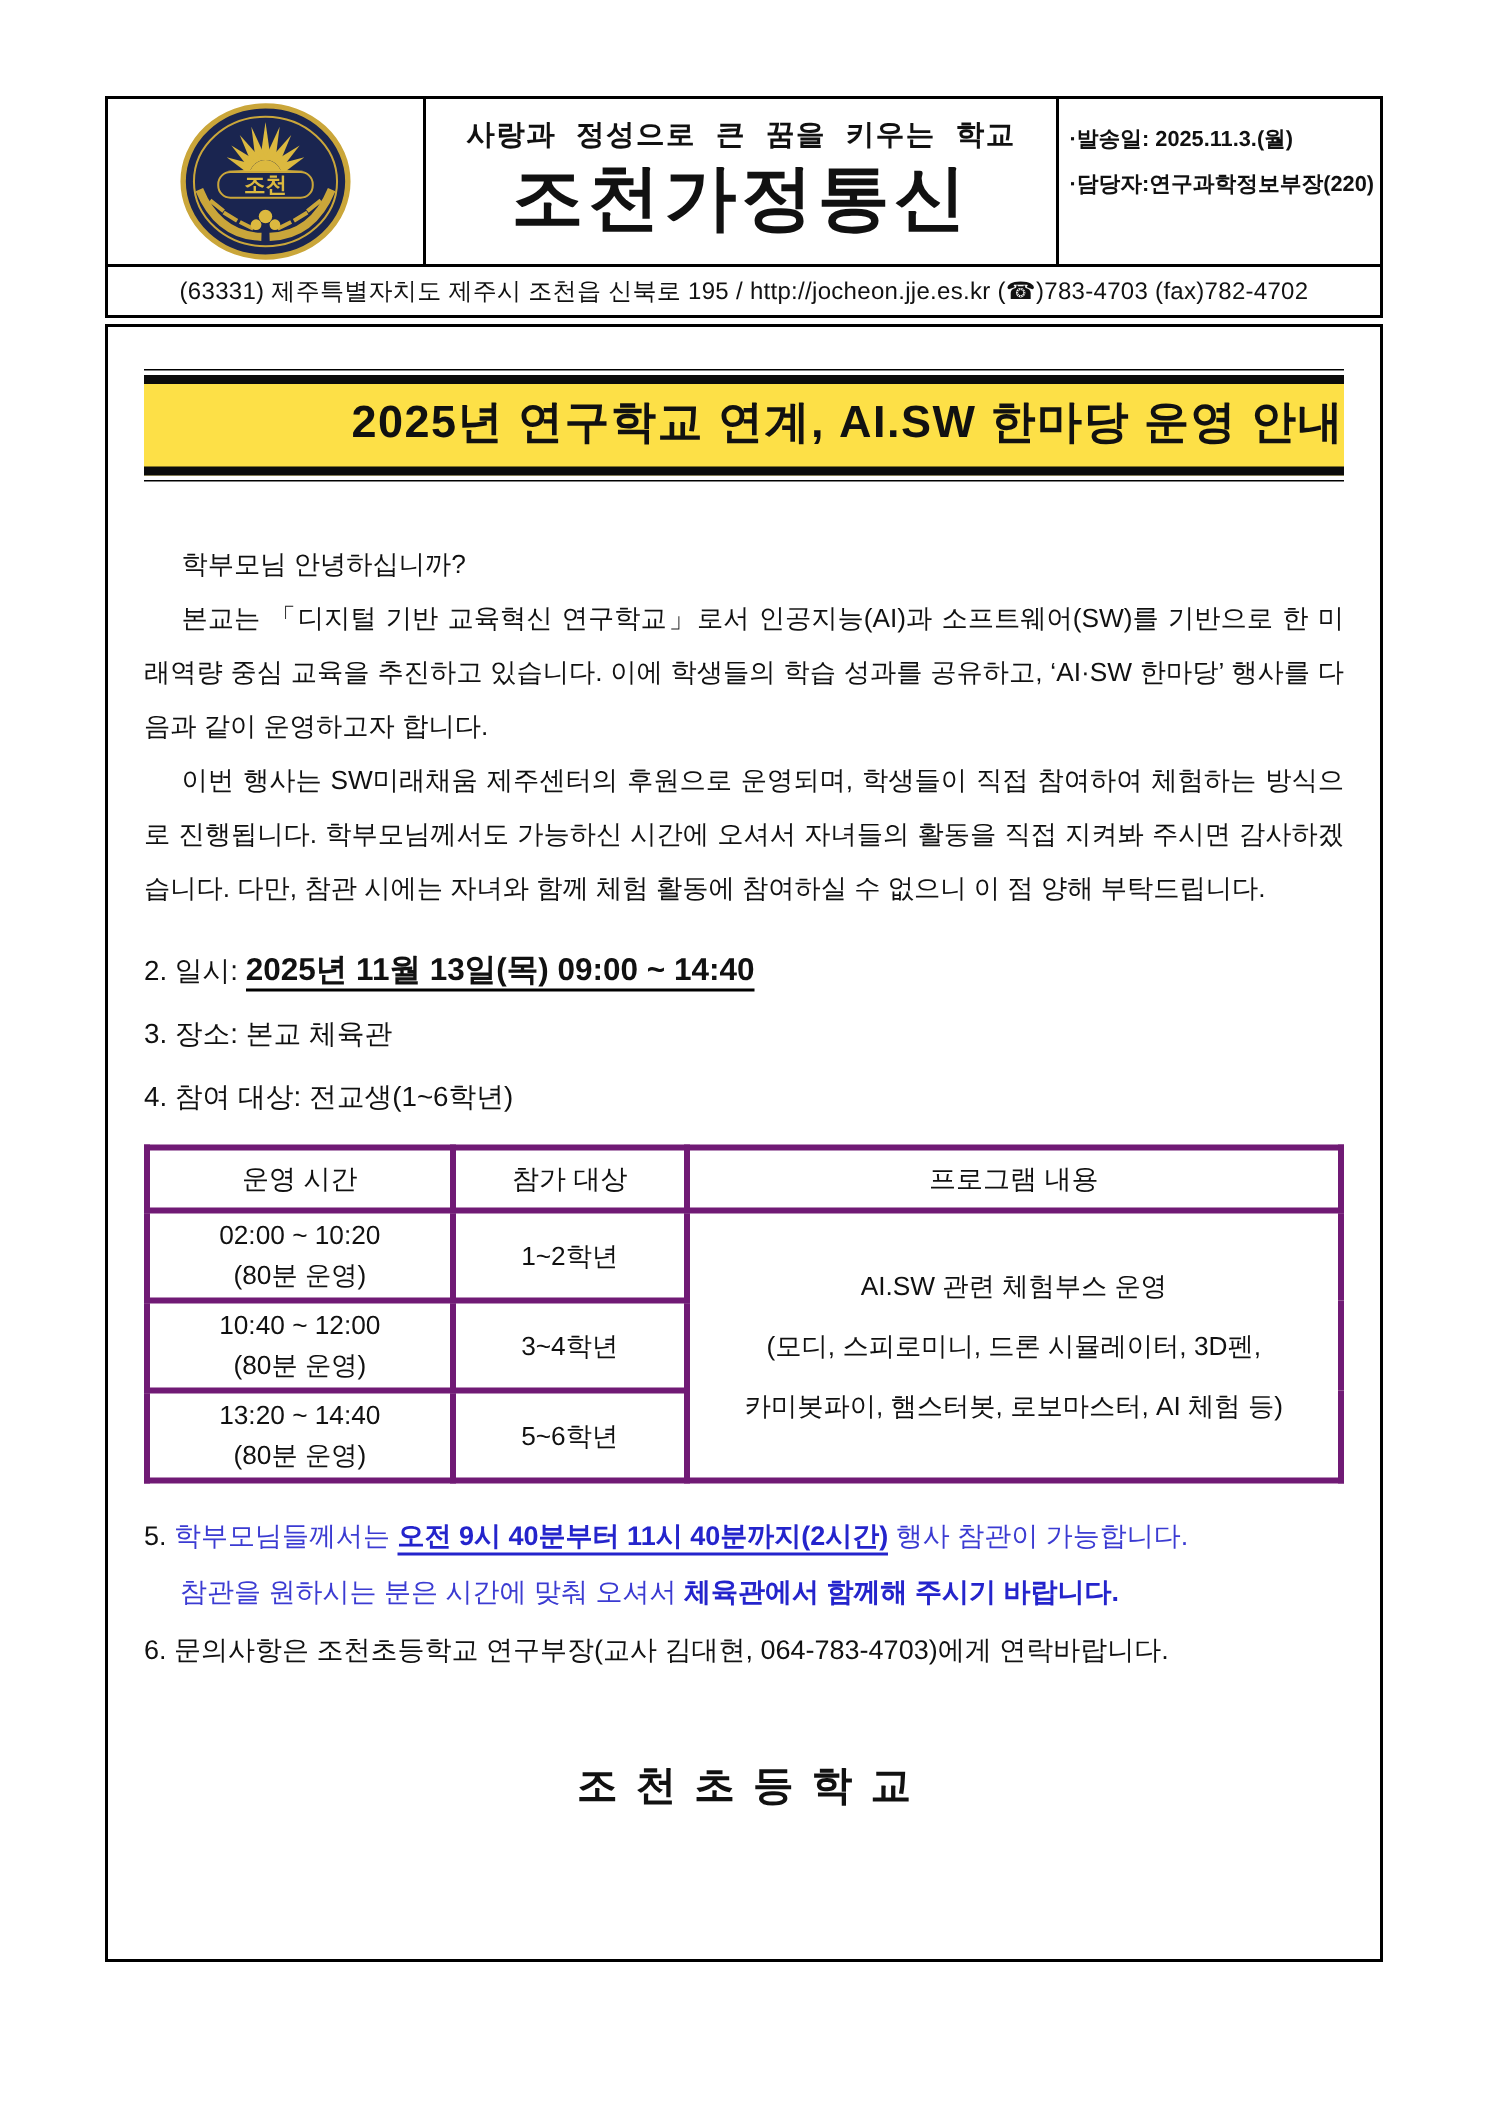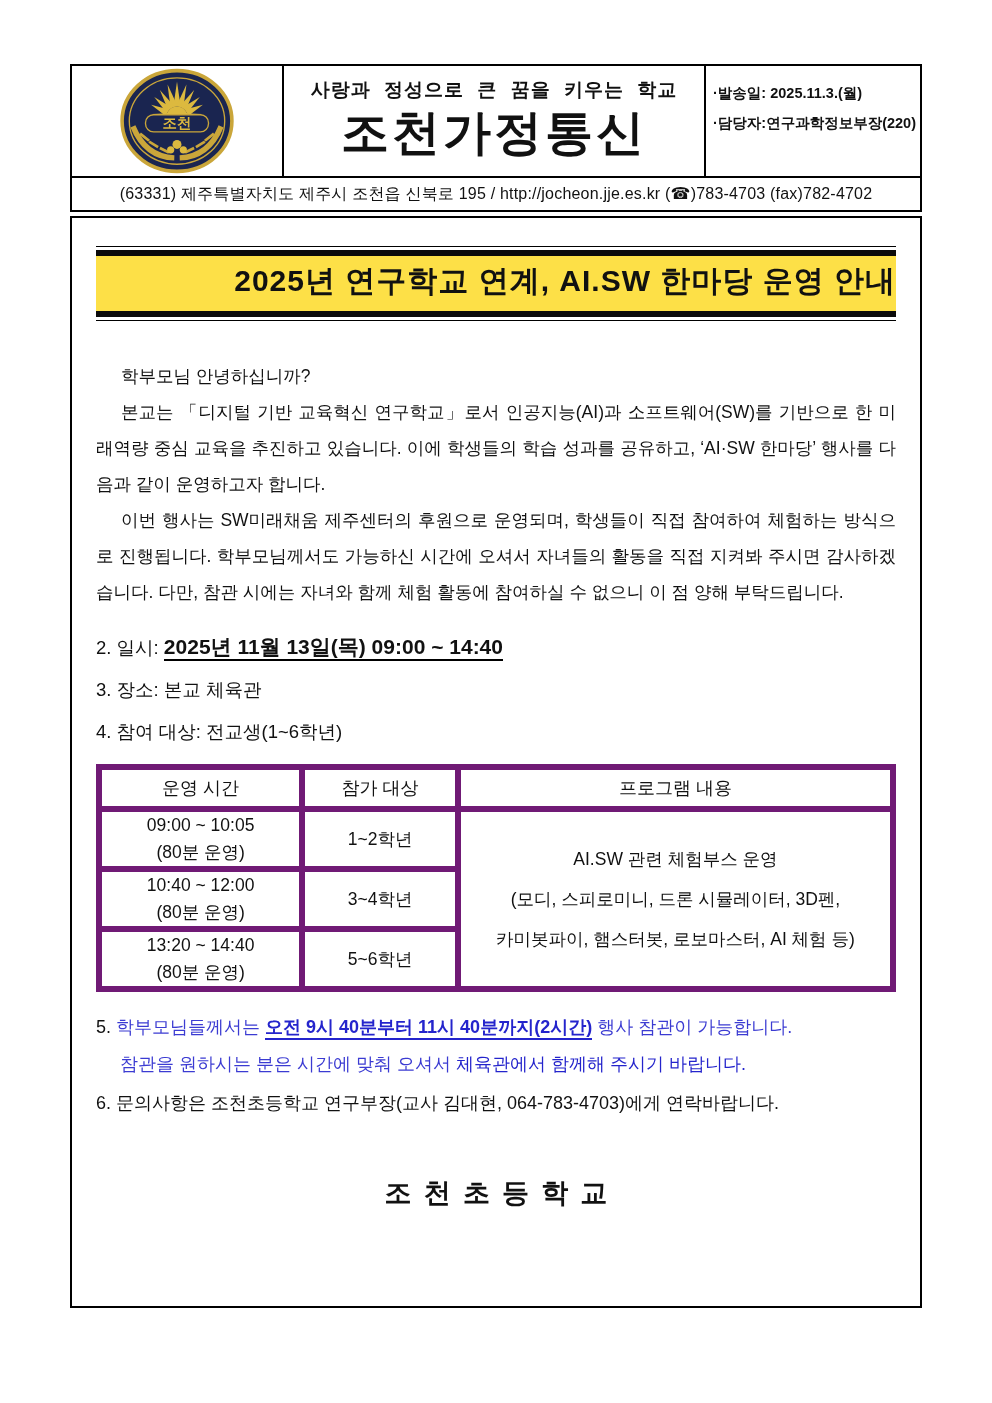--- a/index.html
+++ b/index.html
@@ -58,30 +58,30 @@
 
   .items { margin-top:20px; font-size:18.5px; }
   .item-line { margin-top:9px; line-height:33px; }
   .item-value-strong { font-size:21px; font-weight:bold; }
   .u2 { border-bottom:2.5px solid #000; padding-bottom:1px; }
 
   table.schedule {
     width:100%; border-collapse:collapse; margin-top:16px; table-layout:fixed;
   }
   table.schedule th, table.schedule td {
-    border:6px solid #701a75; text-align:center; font-size:17.5px; font-weight:normal;
+    border:4px solid #701a75; text-align:center; font-size:17.5px; font-weight:normal;
   }
   table.schedule th { height:42px; font-size:18px; }
   td.time-cell { height:60px; line-height:27px; }
   td.program-cell { line-height:40px; font-size:18px; }
   .col-time { width:25.6%; } .col-grade { width:19.6%; } .col-prog { width:54.8%; }
 
   .item5 { margin-top:17px; font-size:18px; line-height:37px; }
   .blue  { color:#3b3bd2; }
-  .blue-bold { color:#2424cc; font-weight:normal; }
+  .blue-bold { color:#2424cc; font-weight:bold; }
   .blue-bold-u { color:#2424cc; font-weight:bold; border-bottom:2.5px solid #2424cc; padding-bottom:1px; }
   .item5-cont { padding-left:24px; }
   .item6 { font-size:18px; margin-top:3px; line-height:34px; }
 
   .letter-date { text-align:center; font-size:20px; margin-top:47px; letter-spacing:1px; }
   .school-name { text-align:center; font-size:27px; font-weight:600; letter-spacing:0.45em; margin-top:55px; text-indent:0.45em; }
 </style>
 </head>
 <body>
 
@@ -181,21 +181,21 @@
           <col class="col-prog">
         </colgroup>
       <tbody>
           <tr>
         <th>운영 시간</th>
         <th>참가 대상</th>
         <th>프로그램 내용</th>
       </tr>
       <tr>
         <td class="time-cell">
-          <div>09:00 ~ 10:05</div>
+          <div>02:00 ~ 10:20</div>
           <div>(80분 운영)</div>
         </td>
         <td>1~2학년</td>
         <td class="program-cell" rowspan="3">
           <div>AI.SW 관련 체험부스 운영</div>
           <div>(모디, 스피로미니, 드론 시뮬레이터, 3D펜,</div>
           <div>카미봇파이, 햄스터봇, 로보마스터, AI 체험 등)</div>
         </td>
       </tr>
       <tr>

